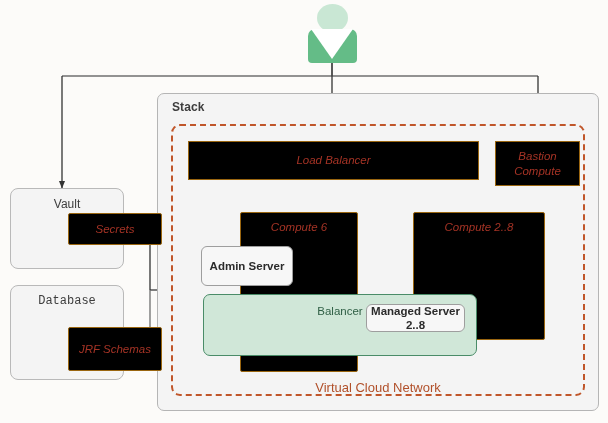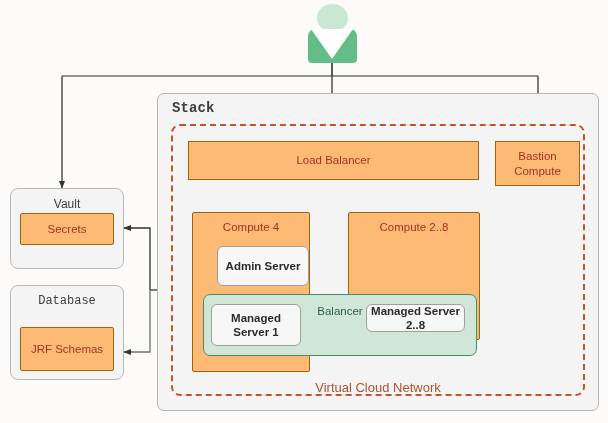--- a/index.html
+++ b/index.html
@@ -33,25 +33,24 @@
     border-top: 30px solid #ffffff;
   }
 
   
   .stack-box {
     background: #f4f4f4;
     border: 1px solid #b5b5b5;
     border-radius: 7px;
   }
   .stack-label {
-    font-size: 14px;
+    font-size: 12px;
     font-weight: bold;
     color: #3d3d3d;
     letter-spacing: .1px;
-    font-family: Liberation Mono, monospace;
   }
   .vcn-box {
     border: 2.4px dashed #c0562a;
     border-radius: 9px;
     background: transparent;
   }
   .vcn-label {
     font-size: 13px;
     color: #b1502a;
     text-align: center;
@@ -66,31 +65,32 @@
   }
   .group-label {
     font-size: 12px;
     color: #3d3d3d;
     text-align: center;
     width: 100%;
   }
 
   
   .orange {
-    background: #fdba74;
+    background: #000000;
     border: 1.3px solid #9a6610;
     display: flex;
     align-items: center;
     justify-content: center;
     text-align: center;
     color: #a53325;
     font-size: 11.5px;
     line-height: 1.22;
-  }
-  .orange.rounded { border-radius: 2px; }
+    font-style: italic;
+  }
+  .orange.rounded { border-radius: 2px; margin-left: 48px; }
   .orange.top-label {
     display: block;
     padding-top: 7px;
   }
 
   
   .server {
     background: #f7f7f7;
     border: 1.3px solid #9e9e9e;
     border-radius: 6px;
@@ -169,33 +169,32 @@
   <div class="abs stack-label" style="left:172px; top:100px;">Stack</div>
 
   <div class="abs vcn-box" style="left:171px; top:124px; width:414px; height:272px;"></div>
   <div class="abs vcn-label" style="left:171px; top:380px; width:414px;">Virtual Cloud Network</div>
 
   <div class="abs orange" style="left:188px; top:141px; width:291px; height:39px;">Load Balancer</div>
 
   <div class="abs orange" style="left:495px; top:141px; width:85px; height:45px;">Bastion Compute</div>
 
   <div class="abs orange rounded top-label" style="left:192px; top:212px; width:118px; height:160px;">
-    <span>Compute 4</span>
-  </div>
-
-  <div class="abs orange rounded top-label" style="left:348px; top:212px; width:132px; height:128px;">
+    <span>Compute 6</span>
+  </div>
+
+  <div class="abs orange rounded top-label" style="left:365px; top:212px; width:132px; height:128px;">
     <span>Compute 2..8</span>
   </div>
 
-  <div class="abs server" style="left:201px; top:246px; width:92px; height:40px;margin-left:16px;">Admin Server</div>
+  <div class="abs server" style="left:201px; top:246px; width:92px; height:40px;">Admin Server</div>
 
   <div class="abs cluster-box" style="left:203px; top:294px; width:274px; height:62px;"></div>
   <div class="abs cluster-label" style="left:285px; top:305px; width:110px;">Balancer</div>
 
-  <div class="abs server" style="left:211px; top:304px; width:90px; height:42px;">Managed Server 1</div>
 
   <div class="abs server" style="left:366px; top:304px; width:99px; height:28px;">Managed Server 2..8</div>
 
   <div class="abs group-box" style="left:10px; top:188px; width:114px; height:81px;">
     <div class="abs group-label" style="left:0px; top:8px;">Vault</div>
   </div>
   <div class="abs orange rounded" style="left:20px; top:213px; width:94px; height:32px;">Secrets</div>
 
   <div class="abs group-box" style="left:10px; top:285px; width:114px; height:95px;">
     <div class="abs group-label" style="left:0px; top:8px;font-family:Liberation Mono, monospace;">Database</div>

